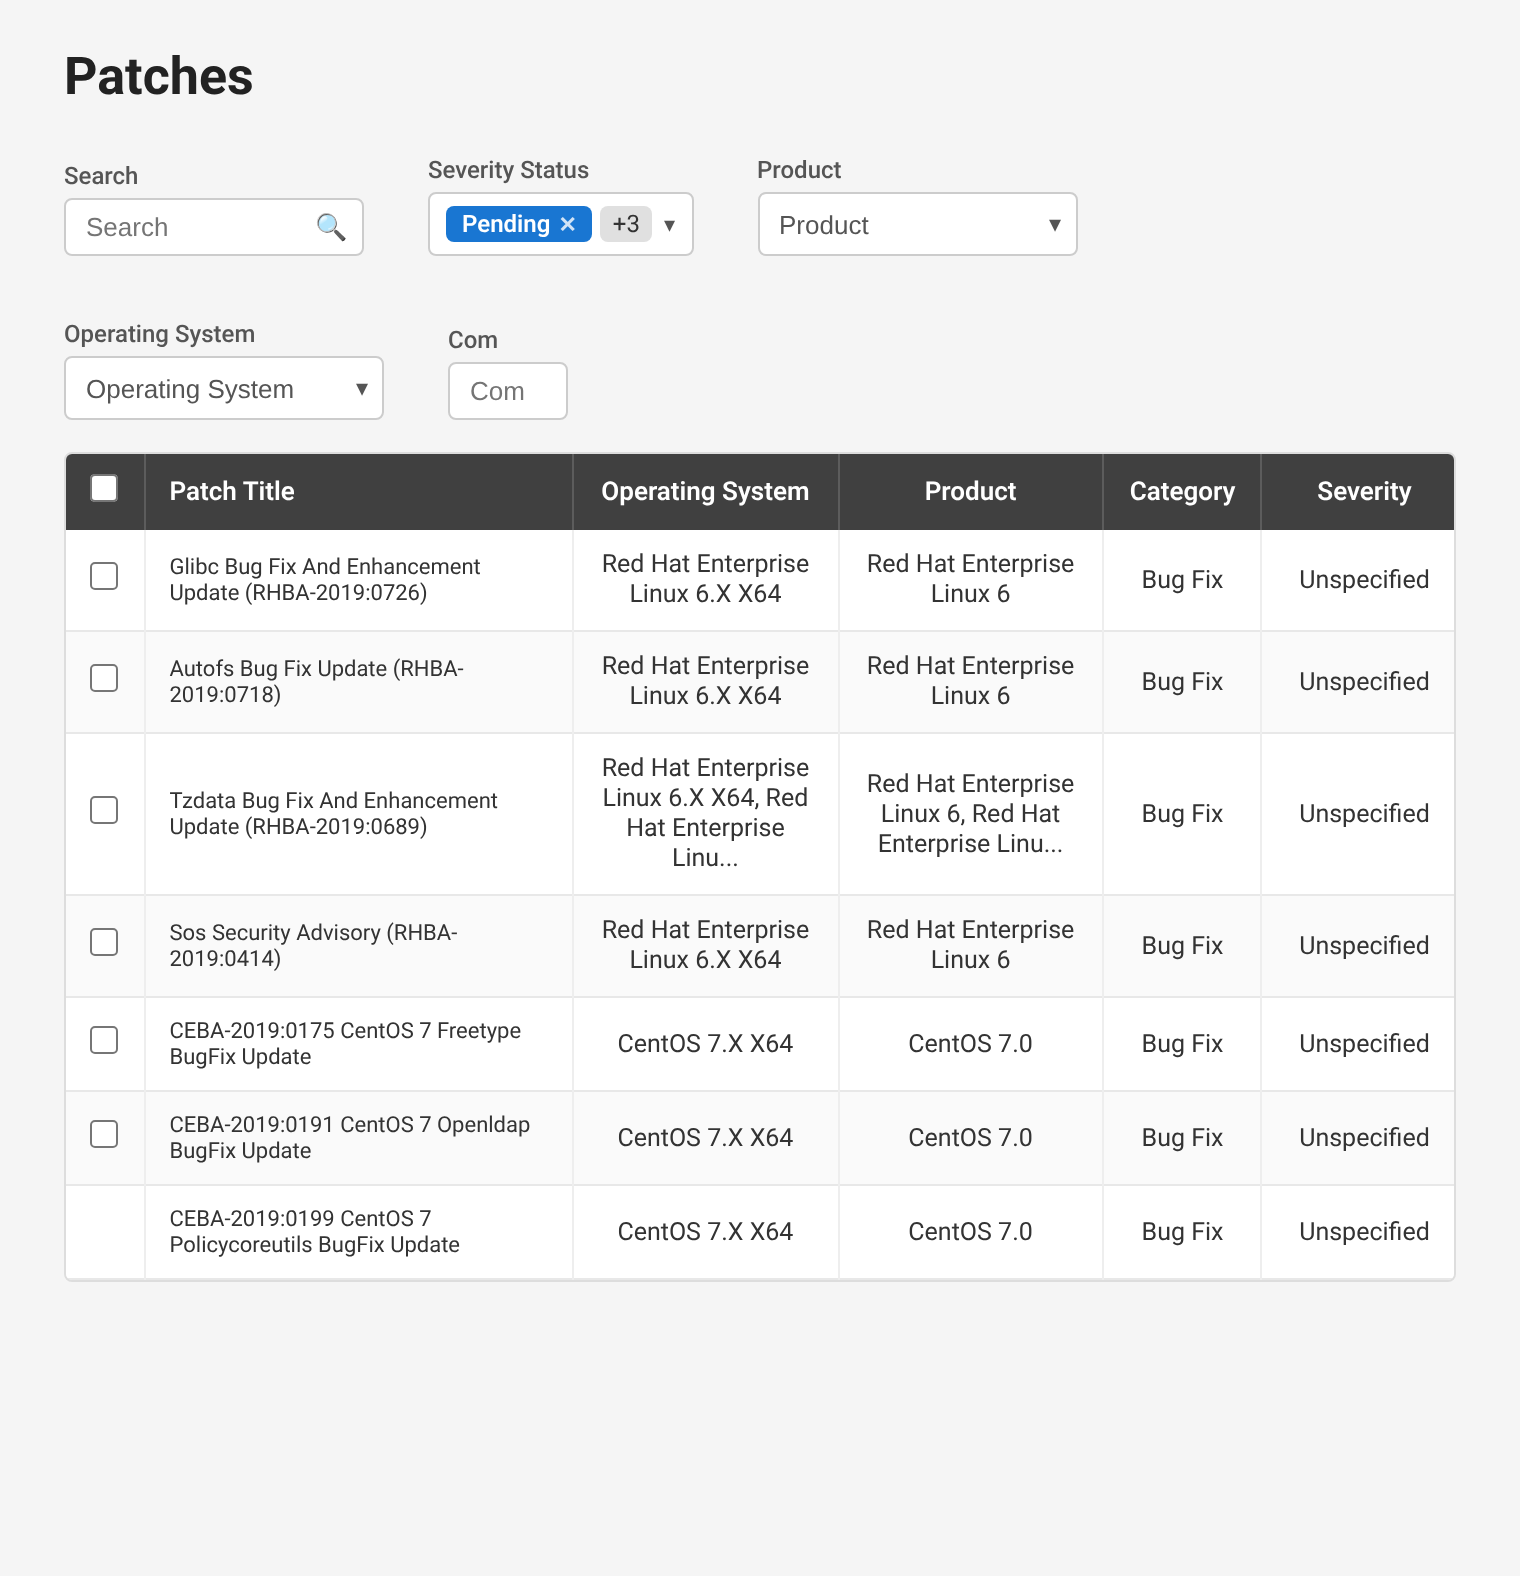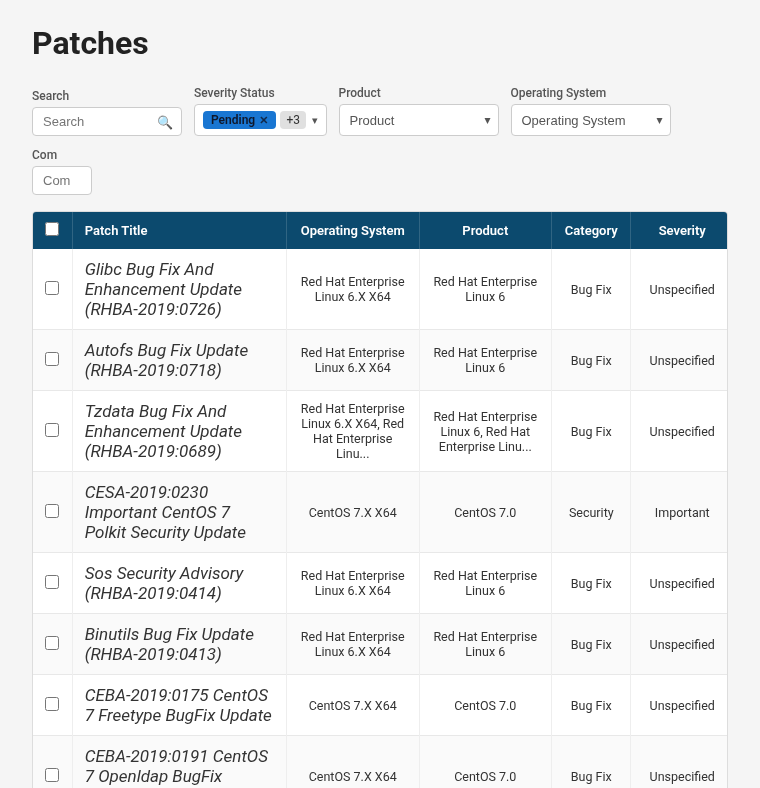--- a/index.html
+++ b/index.html
@@ -7,29 +7,29 @@
       font-family: -apple-system, BlinkMacSystemFont, 'Segoe UI', Roboto, sans-serif;
       background: #f5f5f5;
       color: #333;
       font-size: 13px;
     }
     .page-container {
       padding: 24px 32px;
       max-width: 760px;
     }
     .page-title {
-      font-size: 32px;
+      font-size: 26px;
       font-weight: 700;
       color: #222;
       margin-bottom: 24px;
     }
     .filters-row {
       display: flex;
       align-items: flex-end;
-      gap: 12px;
+      gap: 32px;
       margin-bottom: 16px;
       flex-wrap: wrap;
     }
     .filter-group {
       display: flex;
       flex-direction: column;
       gap: 4px;
     }
     .filter-label {
       font-size: 12px;
@@ -51,21 +51,21 @@
       align-items: center;
       gap: 4px;
       border: 1px solid #ccc;
       border-radius: 4px;
       padding: 4px 8px;
       background: #fff;
       height: 32px;
     }
     .pending-badge {
       background: #1976d2;
-      color: #0f172a;
+      color: #ffffff;
       border-radius: 4px;
       padding: 2px 8px;
       font-size: 12px;
       font-weight: 600;
       display: flex;
       align-items: center;
       gap: 4px;
     }
     .pending-badge .close-x {
       cursor: pointer;
@@ -118,21 +118,21 @@
       border-radius: 4px;
       border: 1px solid #ddd;
       background: #fff;
     }
     table {
       width: 100%;
       border-collapse: collapse;
       min-width: 700px;
     }
     thead tr {
-      background: #0c4a6e;
+      background: #404040;
       color: #fff;
     }
     thead th {
       padding: 10px 12px;
       text-align: center;
       font-weight: 600;
       font-size: 13px;
       border-right: 1px solid rgba(255,255,255,0.15);
       white-space: nowrap;
     }
@@ -150,22 +150,21 @@
       padding: 10px 12px;
       text-align: center;
       font-size: 12.5px;
       color: #333;
       vertical-align: middle;
       border-right: 1px solid #eee;
     }
     tbody td:last-child { border-right: none; }
     tbody td.td-title {
       text-align: left;
-      font-size: 17px;
-      font-style: italic;
+      font-size: 11px;
     }
     .checkbox-cell {
       width: 36px;
       text-align: center;
     }
     input[type="checkbox"] {
       width: 14px;
       height: 14px;
       cursor: pointer;
       accent-color: #1976d2;
@@ -285,41 +284,21 @@
       <td class="td-title">Tzdata Bug Fix And Enhancement Update (RHBA-2019:0689)</td>
       <td>Red Hat Enterprise Linux 6.X X64, Red Hat Enterprise Linu...</td>
       <td>Red Hat Enterprise Linux 6, Red Hat Enterprise Linu...</td>
       <td>Bug Fix</td>
       <td>Unspecified</td>
     </tr>
           <tr>
       <td class="checkbox-cell">
         <input type="checkbox" style="">
       </td>
-      <td class="td-title">CESA-2019:0230 Important CentOS 7 Polkit Security Update</td>
-      <td>CentOS 7.X X64</td>
-      <td>CentOS 7.0</td>
-      <td>Security</td>
-      <td>Important</td>
-    </tr>
-          <tr>
-      <td class="checkbox-cell">
-        <input type="checkbox" style="">
-      </td>
       <td class="td-title">Sos Security Advisory (RHBA-2019:0414)</td>
-      <td>Red Hat Enterprise Linux 6.X X64</td>
-      <td>Red Hat Enterprise Linux 6</td>
-      <td>Bug Fix</td>
-      <td>Unspecified</td>
-    </tr>
-          <tr>
-      <td class="checkbox-cell">
-        <input type="checkbox" style="">
-      </td>
-      <td class="td-title">Binutils Bug Fix Update (RHBA-2019:0413)</td>
       <td>Red Hat Enterprise Linux 6.X X64</td>
       <td>Red Hat Enterprise Linux 6</td>
       <td>Bug Fix</td>
       <td>Unspecified</td>
     </tr>
           <tr>
       <td class="checkbox-cell">
         <input type="checkbox" style="">
       </td>
       <td class="td-title">CEBA-2019:0175 CentOS 7 Freetype BugFix Update</td>

